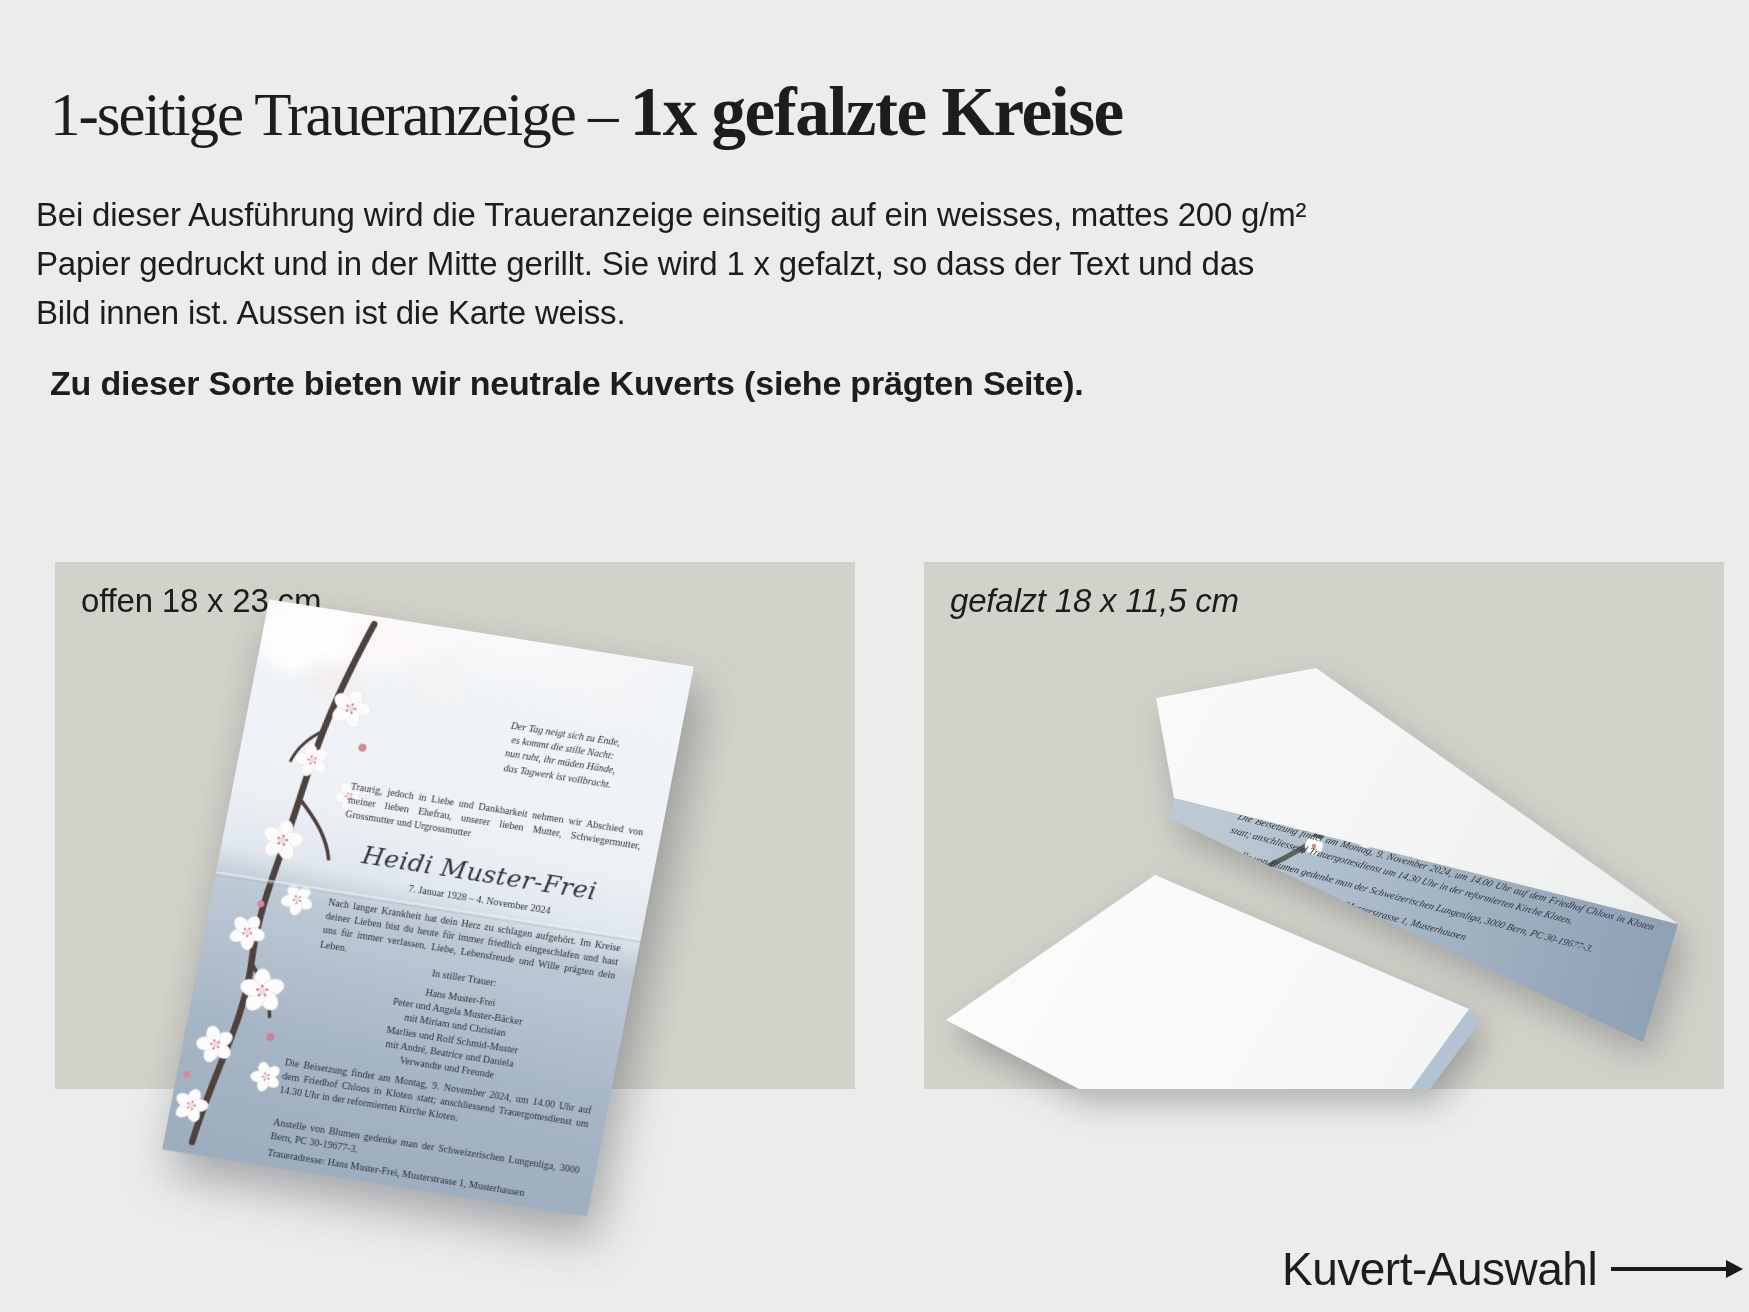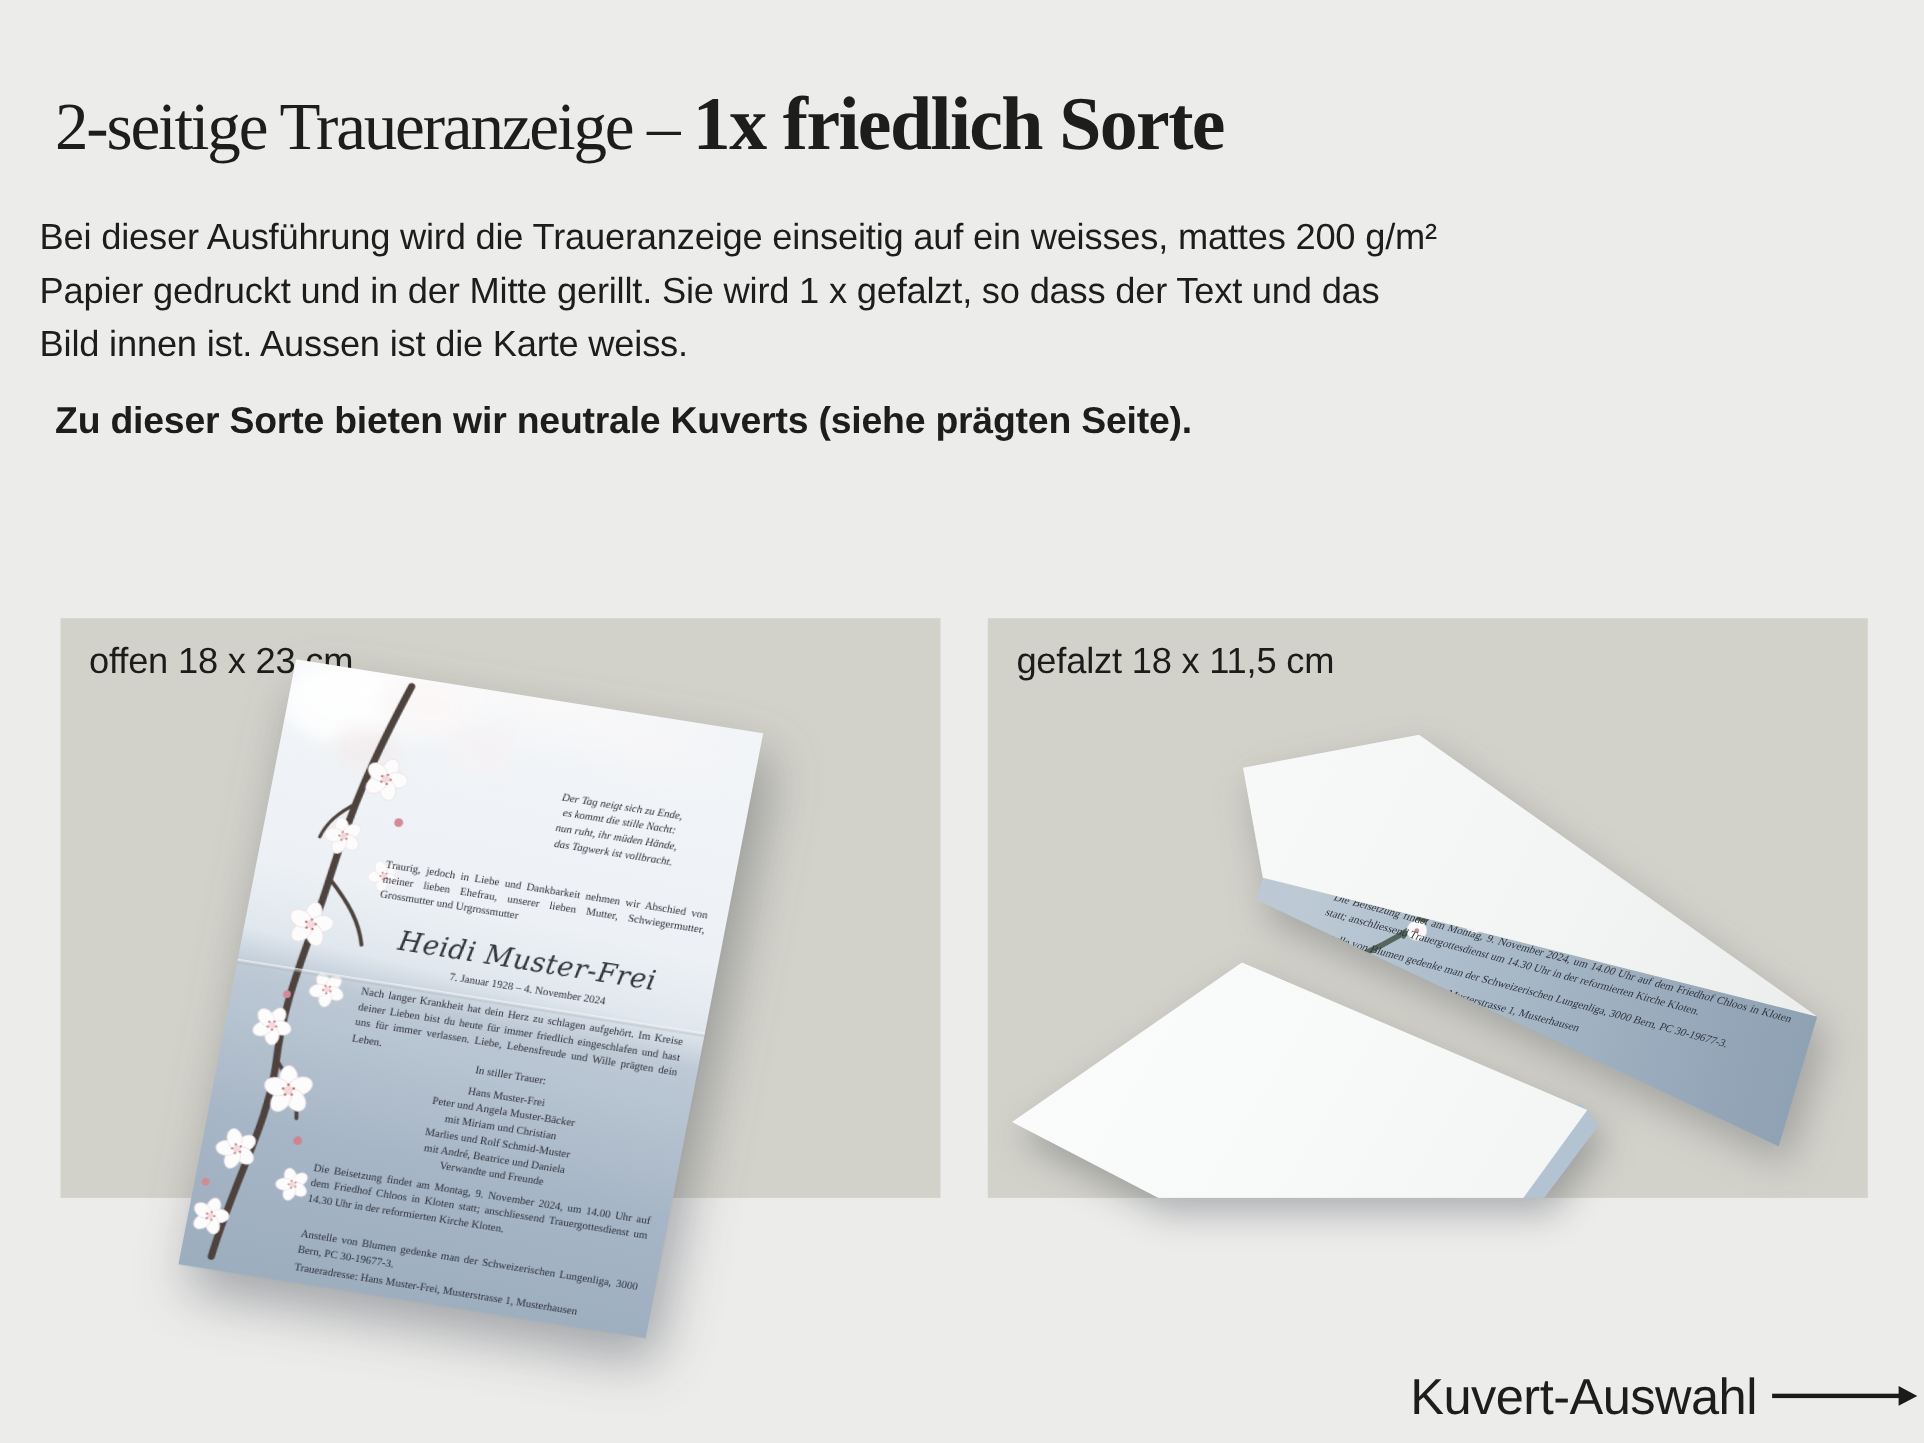--- a/index.html
+++ b/index.html
@@ -23,21 +23,21 @@
     font-size:33px;line-height:49px;letter-spacing:-0.2px;
     white-space:pre-line;
   }
   .note{
     position:absolute;left:50px;top:364px;width:1500px;
     font-size:34px;font-weight:bold;letter-spacing:-0.2px;
   }
   
   .panel{position:absolute;top:562px;width:800px;height:527px;background:#d3d2ca;}
   .panel.p-left{left:55px;}
-  .panel.p-right{left:898px;}
+  .panel.p-right{left:924px;font-style:italic;}
   .panel-label{
     position:absolute;left:26px;top:20px;font-size:33px;color:#1c1c1a;
     letter-spacing:-0.2px;
   }
   
   .open-card-wrap{
     position:absolute;left:158px;top:66px;width:430px;height:560px;
     transform:rotate(9deg) skewX(-2deg);transform-origin:50% 50%;
     filter:drop-shadow(12px 22px 24px rgba(45,50,62,.38));
   }
@@ -116,21 +116,21 @@
   .arrow{position:relative;width:132px;height:18px;}
   .arrow-line{position:absolute;left:0;top:7px;width:118px;height:4px;background:#1a1a18;}
   .arrow-head{
     position:absolute;right:0;top:0;width:0;height:0;
     border-left:17px solid #1a1a18;border-top:9px solid transparent;border-bottom:9px solid transparent;
   }
 </style>
 </head>
 <body>
 
-<h1 class="title"><span class="t-reg">2-seitige Traueranzeige – </span><span class="t-bold">1x friedlich Sorte</span></h1>
+<h1 class="title"><span class="t-reg">1-seitige Traueranzeige – </span><span class="t-bold">1x gefalzte Kreise</span></h1>
 
 <div class="intro">Bei dieser Ausführung wird die Traueranzeige einseitig auf ein weisses, mattes 200 g/m²
 Papier gedruckt und in der Mitte gerillt. Sie wird 1 x gefalzt, so dass der Text und das
 Bild innen ist. Aussen ist die Karte weiss.</div>
 <div class="note">Zu dieser Sorte bieten wir neutrale Kuverts (siehe prägten Seite).</div>
 
 <div class="panel p-left">
   <div class="panel-label">offen 18 x 23 cm</div>
 
   <div class="open-card-wrap">

